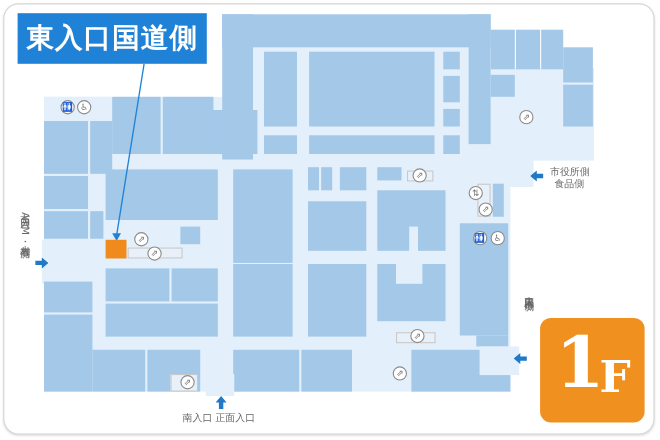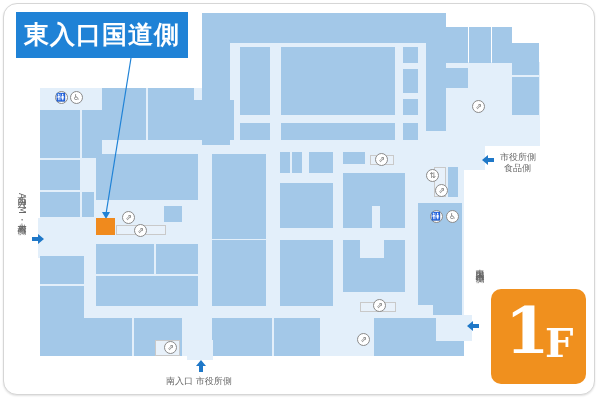--- a/index.html
+++ b/index.html
@@ -130,21 +130,21 @@
       <polygon points="12,3 6,3 6,0 0,5 6,10 6,7 12,7" fill="#1f78c8"></polygon>
     </svg>
   <svg style="position:absolute;left:196px;top:360px;" width="10" height="12">
       <polygon points="3,12 3,6 0,6 5,0 10,6 7,6 7,12" fill="#1f78c8"></polygon>
     </svg>
 
   <div class="vlabel" style="left:16px;top:190px;">西入口ATM・大村湾側</div>
   <div class="label" style="left:500px;top:152px;">市役所側</div>
   <div class="label" style="left:504px;top:163px;text-align:center;">食品側</div>
   <div class="vlabel" style="left:474px;top:262px;">東入口国道側</div>
-  <div class="label" style="left:166px;top:376px;">南入口 市役所側</div>
+  <div class="label" style="left:166px;top:376px;">南入口 正面入口</div>
 </div>
 
 <div class="title">東入口国道側</div>
 
 <div class="floor">
   <span class="n">1</span>
   <span class="f">F</span>
 </div>
 
 </body></html>

